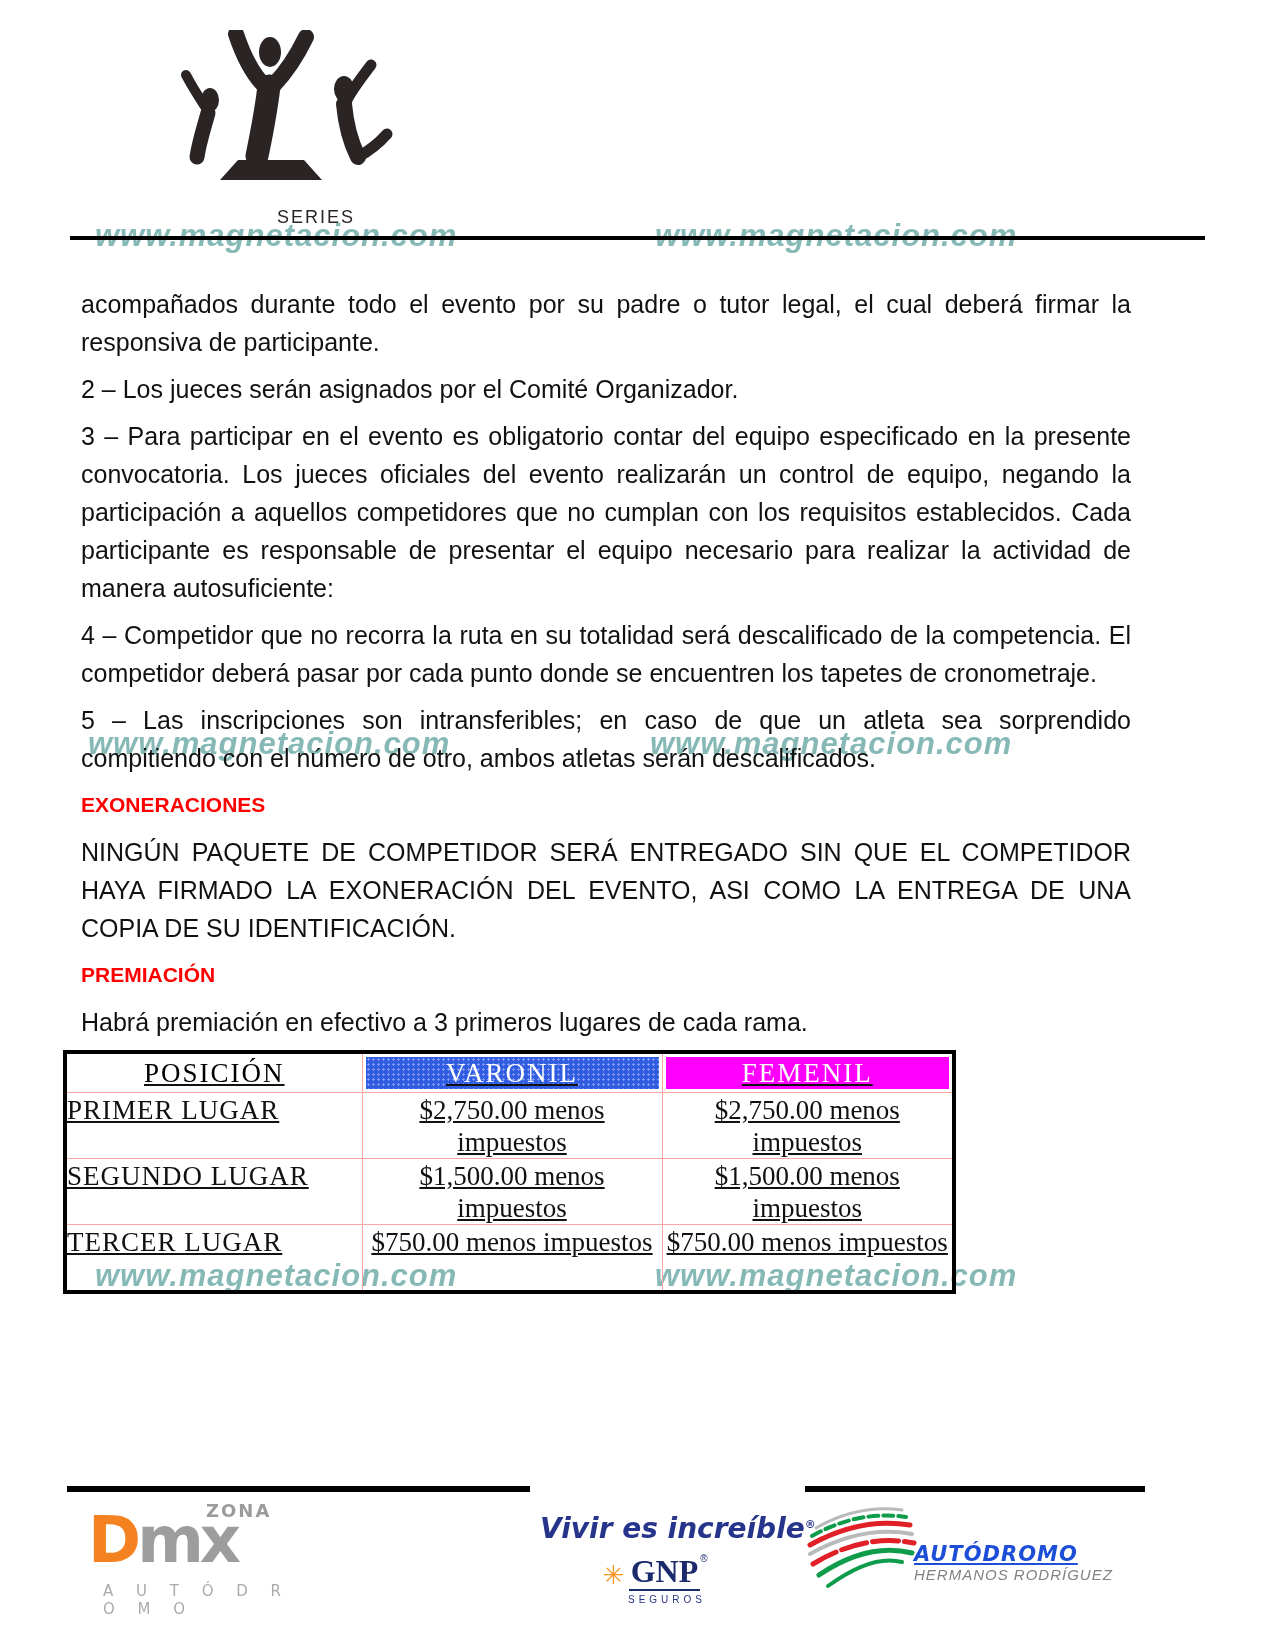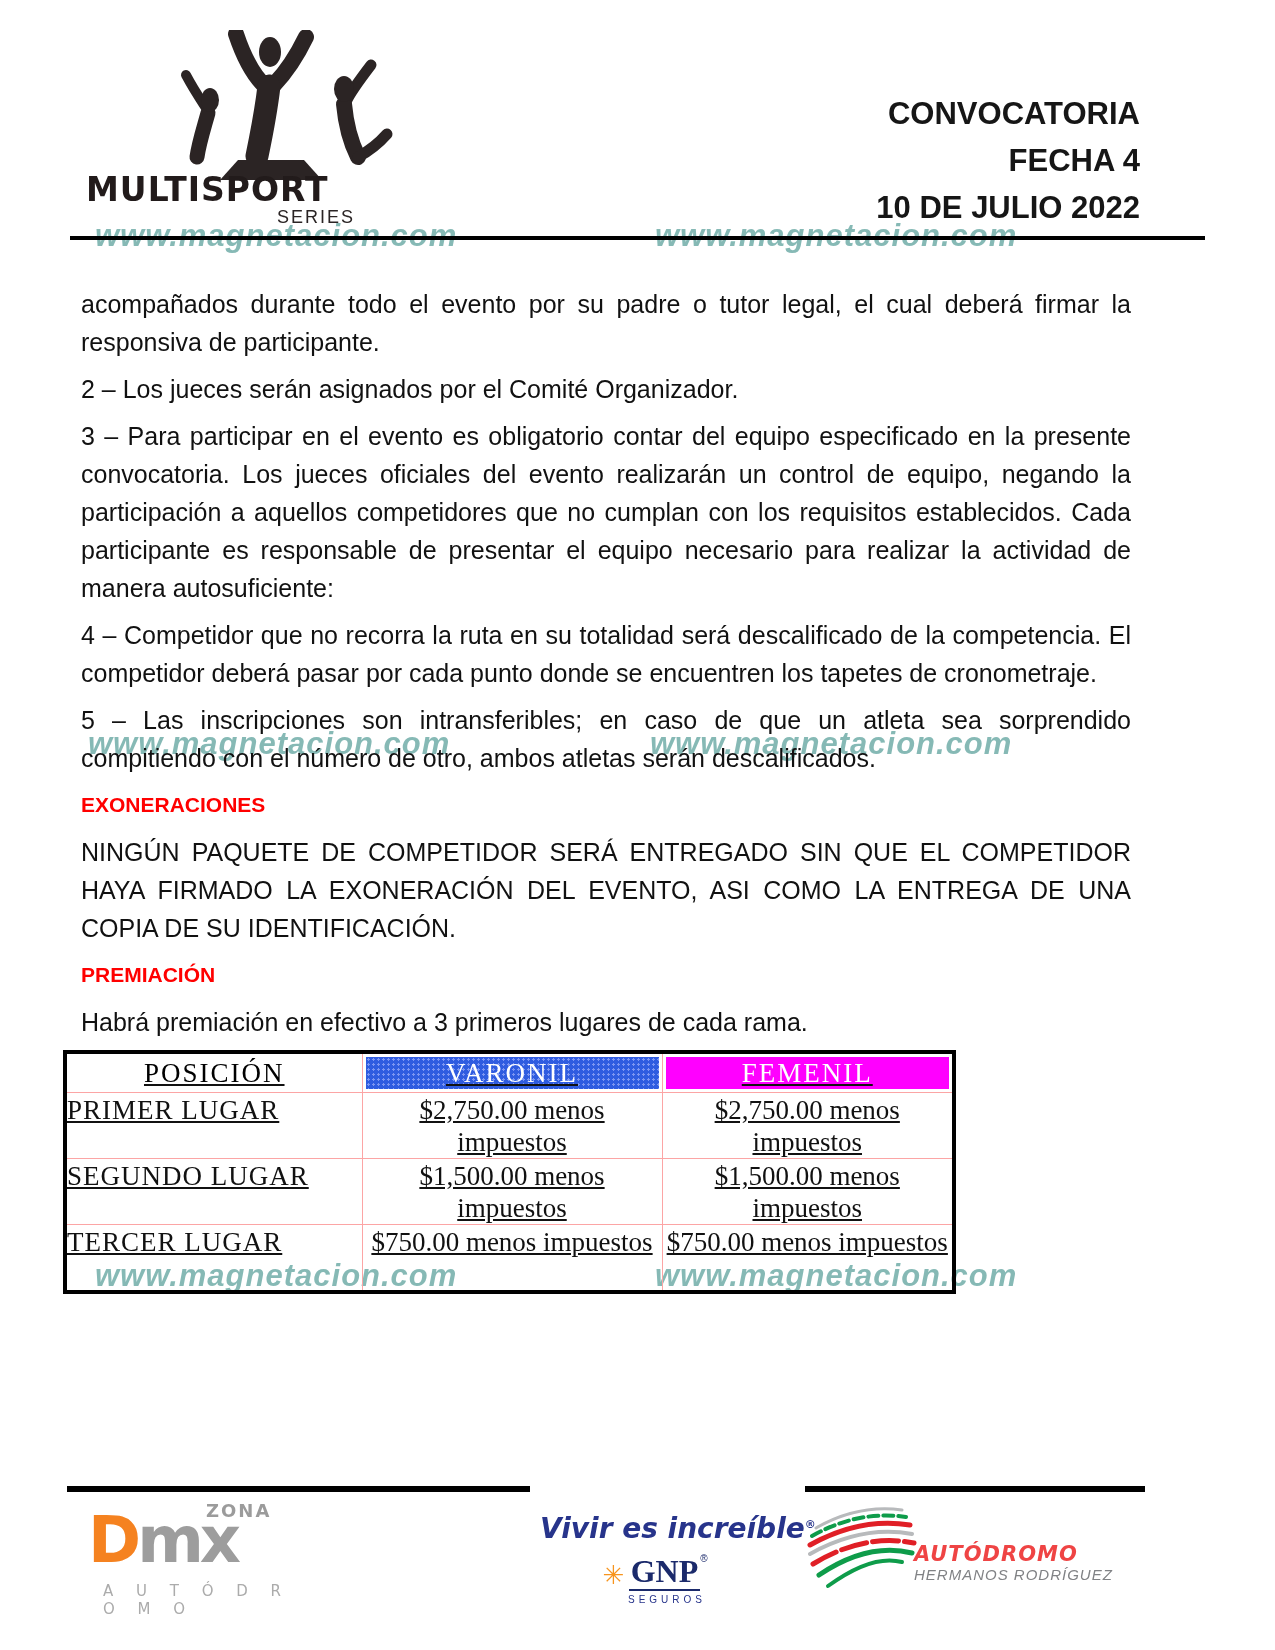--- a/index.html
+++ b/index.html
@@ -100,22 +100,22 @@
   .gnp-tag sup { font-size:11px; }
   .gnp-row { margin-top:8px; white-space:nowrap; }
   .gnp-star { color:#f7941d; font-size:26px; vertical-align:-2px; }
   .gnp-name { font-family:"Liberation Serif", serif; font-weight:700; font-size:32px;
               color:#1b2a6b; border-bottom:2px solid #1b2a6b; padding:0 2px; }
   .gnp-reg { font-size:10px; color:#1b2a6b; vertical-align:top; }
   .gnp-sub { margin-top:3px; margin-left:24px; font-size:10px; letter-spacing:4px; color:#27348b; }
 
   .ahr { position:absolute; left:798px; top:1498px; z-index:2; display:flex; align-items:flex-start; }
   .ahr-text { margin-left:-14px; padding-top:44px; }
-  .ahr-line1 { font-size:21px; font-weight:800; font-style:italic; color:#ef4444;
-               letter-spacing:1px; font-family:"DejaVu Sans", sans-serif; }
+  .ahr-line1 { font-size:21px; font-weight:800; font-style:italic; color:#1d4ed8;
+               letter-spacing:1px; font-family:"DejaVu Sans", sans-serif;text-decoration:underline; }
   .ahr-line2 { font-size:15px; font-style:italic; color:#808285; letter-spacing:1px; }
 </style>
 </head>
 <body>
 
 <div class="page">
 
   <div class="wm wm1">www.magnetacion.com</div>
   <div class="wm wm2">www.magnetacion.com</div>
   <div class="wm wm3">www.magnetacion.com</div>
@@ -139,28 +139,22 @@
         <path d="M210,127 C221,121 231,113 239,104" stroke-width="11"></path>
       </g>
       <g fill="#2b2424">
         <ellipse cx="122" cy="22" rx="11" ry="15"></ellipse>
         <ellipse cx="62" cy="70" rx="9" ry="12"></ellipse>
         <ellipse cx="196" cy="59" rx="10" ry="13"></ellipse>
         <path d="M90,130 L156,130 L174,150 L72,150 Z"></path>
       </g>
     </svg>
   </div>
-  <div class="brand-multisport">MULTISPORT</div>
   <div class="brand-series">SERIES</div>
 
-  <div class="doc-title">
-    <div>CONVOCATORIA</div>
-    <div>FECHA 4</div>
-    <div>10 DE JULIO 2022</div>
-  </div>
 
   <div class="rule-top"></div>
 
   <div class="content">
     <p>acompañados durante todo el evento por su padre o tutor legal, el cual deberá firmar la responsiva de participante.</p>
     <p>2 – Los jueces serán asignados por el Comité Organizador.</p>
     <p>3 – Para participar en el evento es obligatorio contar del equipo especificado en la presente convocatoria. Los jueces oficiales del evento realizarán un control de equipo, negando la participación a aquellos competidores que no cumplan con los requisitos establecidos. Cada participante es responsable de presentar el equipo necesario para realizar la actividad de manera autosuficiente:</p>
     <p>4 – Competidor que no recorra la ruta en su totalidad será descalificado de la competencia. El competidor deberá pasar por cada punto donde se encuentren los tapetes de cronometraje.</p>
     <p>5 – Las inscripciones son intransferibles; en caso de que un atleta sea sorprendido compitiendo con el número de otro, ambos atletas serán descalificados.</p>
 

